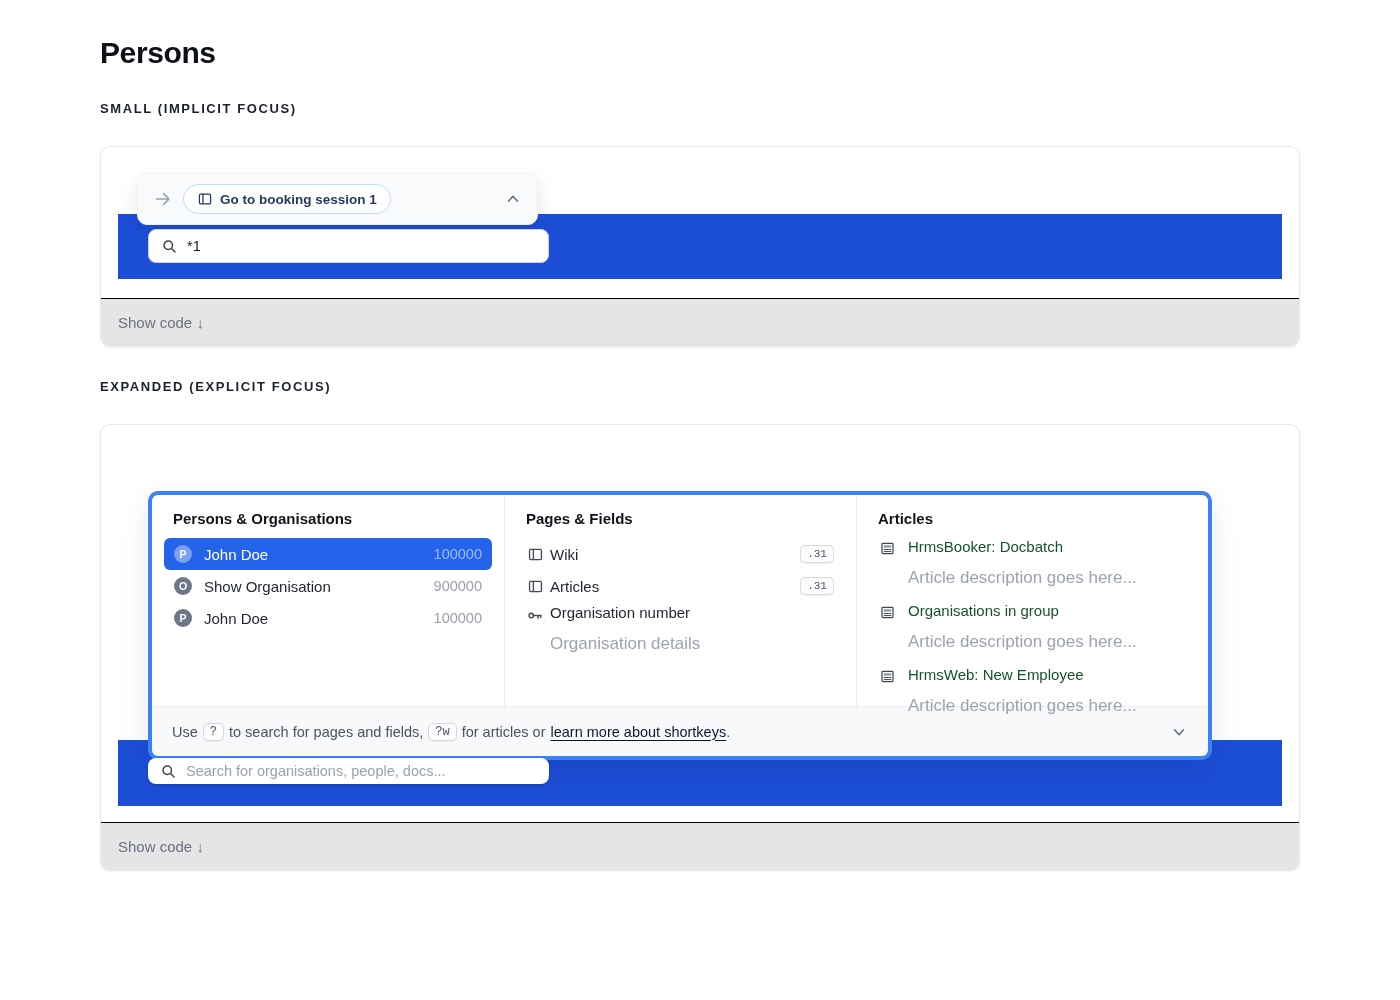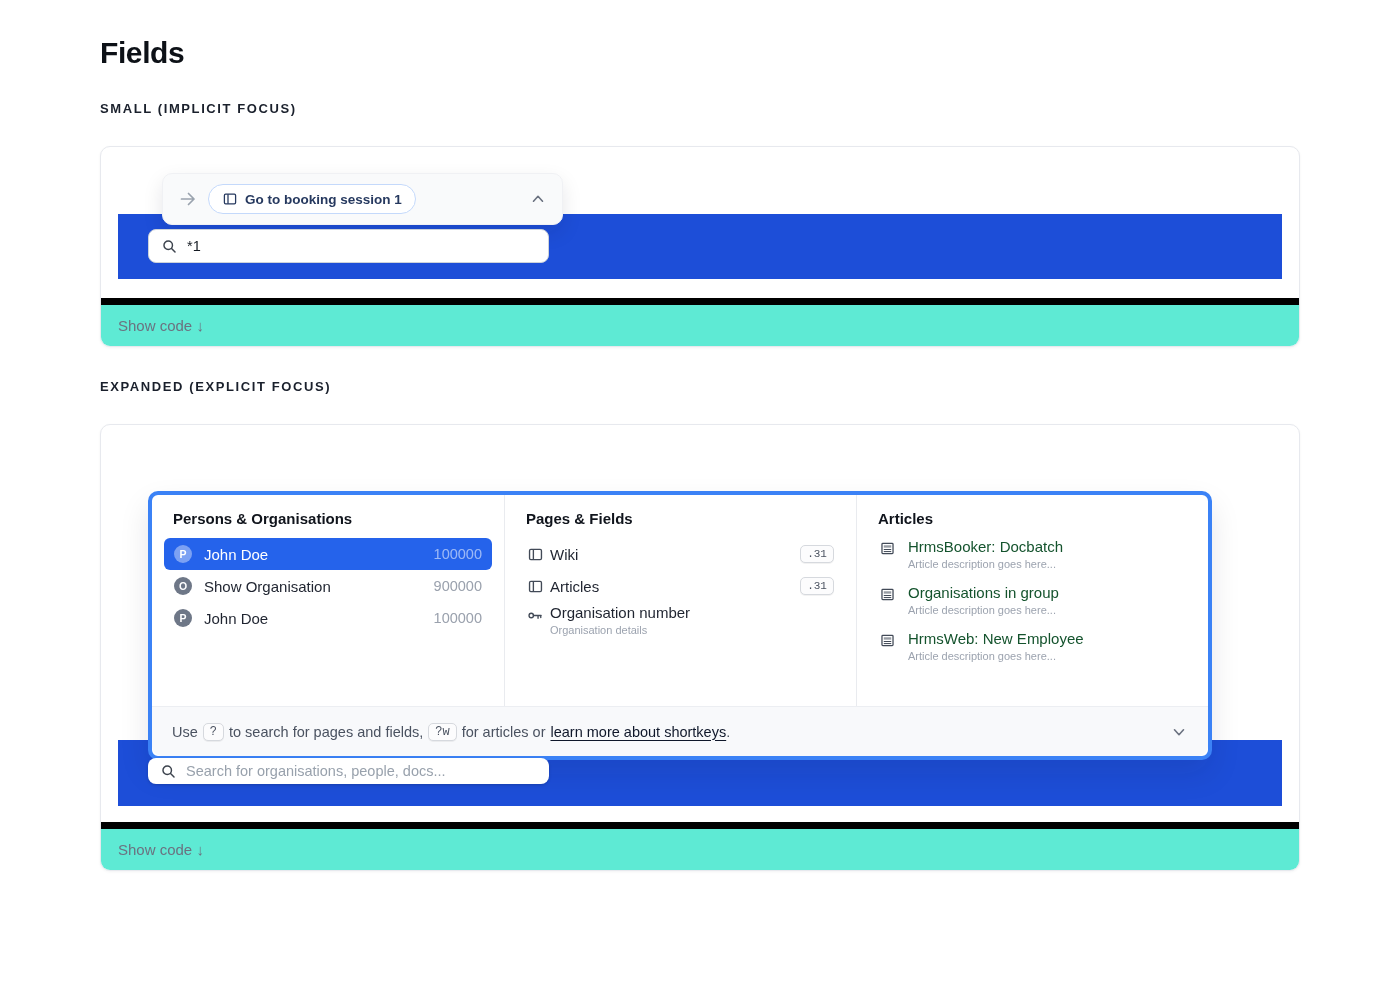--- a/index.html
+++ b/index.html
@@ -6,30 +6,30 @@
   html,body { width:1400px; min-height:1000px; background:#ffffff;
     font-family:"Liberation Sans","DejaVu Sans",sans-serif; color:#1f2430; }
 
   .page { width:1400px; min-height:1000px; position:relative; }
 
   .page-title { margin:36px 0 0 100px; font-size:30px; font-weight:700; letter-spacing:-.4px; color:#0d1117; }
   .section-label { margin:31px 0 0 100px; font-size:13px; font-weight:700; letter-spacing:1.6px; color:#1a202c; }
 
   .card { width:1200px; margin:30px 0 0 100px; background:#fff; border:1px solid #e7e9ee;
     border-radius:10px; box-shadow:0 1px 3px rgba(16,24,40,.05); overflow:hidden; }
-  .card-footer { height:48px; background:#5eead4; border-top:7px solid #000000;
+  .card-footer { height:48px; background:#e5e5e5; border-top:1px solid #000000;
     display:flex; align-items:center; padding-left:17px; }
   .show-code { font-size:15px; color:#6b7280; cursor:pointer; }
 
   
   .body-small { position:relative; height:151px; }
   .blue-bar { position:absolute; left:17px; right:17px; height:65px; background:#1d4ed8; }
   .blue-bar.small { top:67px; }
 
-  .qa-panel { position:absolute; left:61px; top:26px; width:401px; height:52px; z-index:2;
+  .qa-panel { position:absolute; left:36px; top:26px; width:401px; height:52px; z-index:2;
     background:#f9fafb; border:1px solid #f0f1f4; border-radius:10px;
     box-shadow:0 8px 20px rgba(15,23,42,.10); display:flex; align-items:center; padding:0 15px; }
   .arrow-icon { width:20px; height:20px; color:#9aa3ae; flex:0 0 auto; }
   .qa-pill { margin-left:10px; height:30px; display:flex; align-items:center; gap:7px;
     background:#fff; border:1px solid #c4d9fb; border-radius:16px; padding:0 13px;
     color:#26395f; font-size:13.5px; font-weight:700; cursor:pointer; }
   .qa-pill svg { width:16px; height:16px; }
   .chev { width:18px; height:18px; color:#6b7280; cursor:pointer; }
   .qa-chevron { margin-left:auto; }
 
@@ -65,41 +65,41 @@
 
   .prow { display:flex; align-items:center; gap:6px; padding:0 10px; min-height:32px; cursor:pointer; }
   .prow svg { width:17px; height:17px; color:#424a57; flex:0 0 auto; }
   .prow .lbl { font-size:15px; color:#1f2430; }
   .shortkey, .kbd { font-family:"Liberation Mono","DejaVu Sans Mono",monospace;
     border:1px solid #d6d9de; border-radius:5px; background:#fcfcfd; color:#4a5260;
     box-shadow:0 1px 0 rgba(27,31,36,.06); }
   .shortkey { margin-left:auto; font-size:11px; padding:2px 6px; }
   .two-line { align-items:flex-start; padding-top:2px; margin-bottom:2px; }
   .two-line svg { margin-top:3px; }
-  .sub { font-size:11px; color:#9ca3af; margin-top:2px; }
+  .sub { font-size:17px; color:#9ca3af; margin-top:12px; }
 
   .arow { display:flex; align-items:flex-start; gap:12px; padding:0 10px; margin-bottom:14px; cursor:pointer; }
   .arow svg { width:17px; height:17px; color:#424a57; flex:0 0 auto; margin-top:2px; }
   .arow .lbl { font-size:15px; color:#14532d; }
 
   .panel-footer { height:50px; background:#f8f9fb; border-top:1px solid #eceef2;
     border-radius:0 0 10px 10px; display:flex; align-items:center; padding:0 20px;
     font-size:14.5px; color:#4a5260; }
   .panel-footer > * + * { margin-left:5px; }
   .kbd { font-size:12px; padding:1px 6px; }
   .foot-link { text-decoration:underline; text-underline-offset:3px; cursor:pointer; color:#0f172a; }
   .foot-period { margin-left:0 !important; }
   .panel-footer .chev { margin-left:auto; }
 </style>
 </head>
 <body>
 
 <div class="page">
 
-  <h1 class="page-title">Fields</h1>
+  <h1 class="page-title">Persons</h1>
 
   <div class="section-label">SMALL (IMPLICIT FOCUS)</div>
 
   <div class="card">
     <div class="body-small">
       <div class="blue-bar small"></div>
 
       <div class="qa-panel">
         <svg class="arrow-icon" viewBox="0 0 20 20" fill="none" stroke="currentColor" stroke-width="1.7" stroke-linecap="round" stroke-linejoin="round">
             <path d="M3.5 10h12.5M10.5 4.5 16 10l-5.5 5.5"></path>

